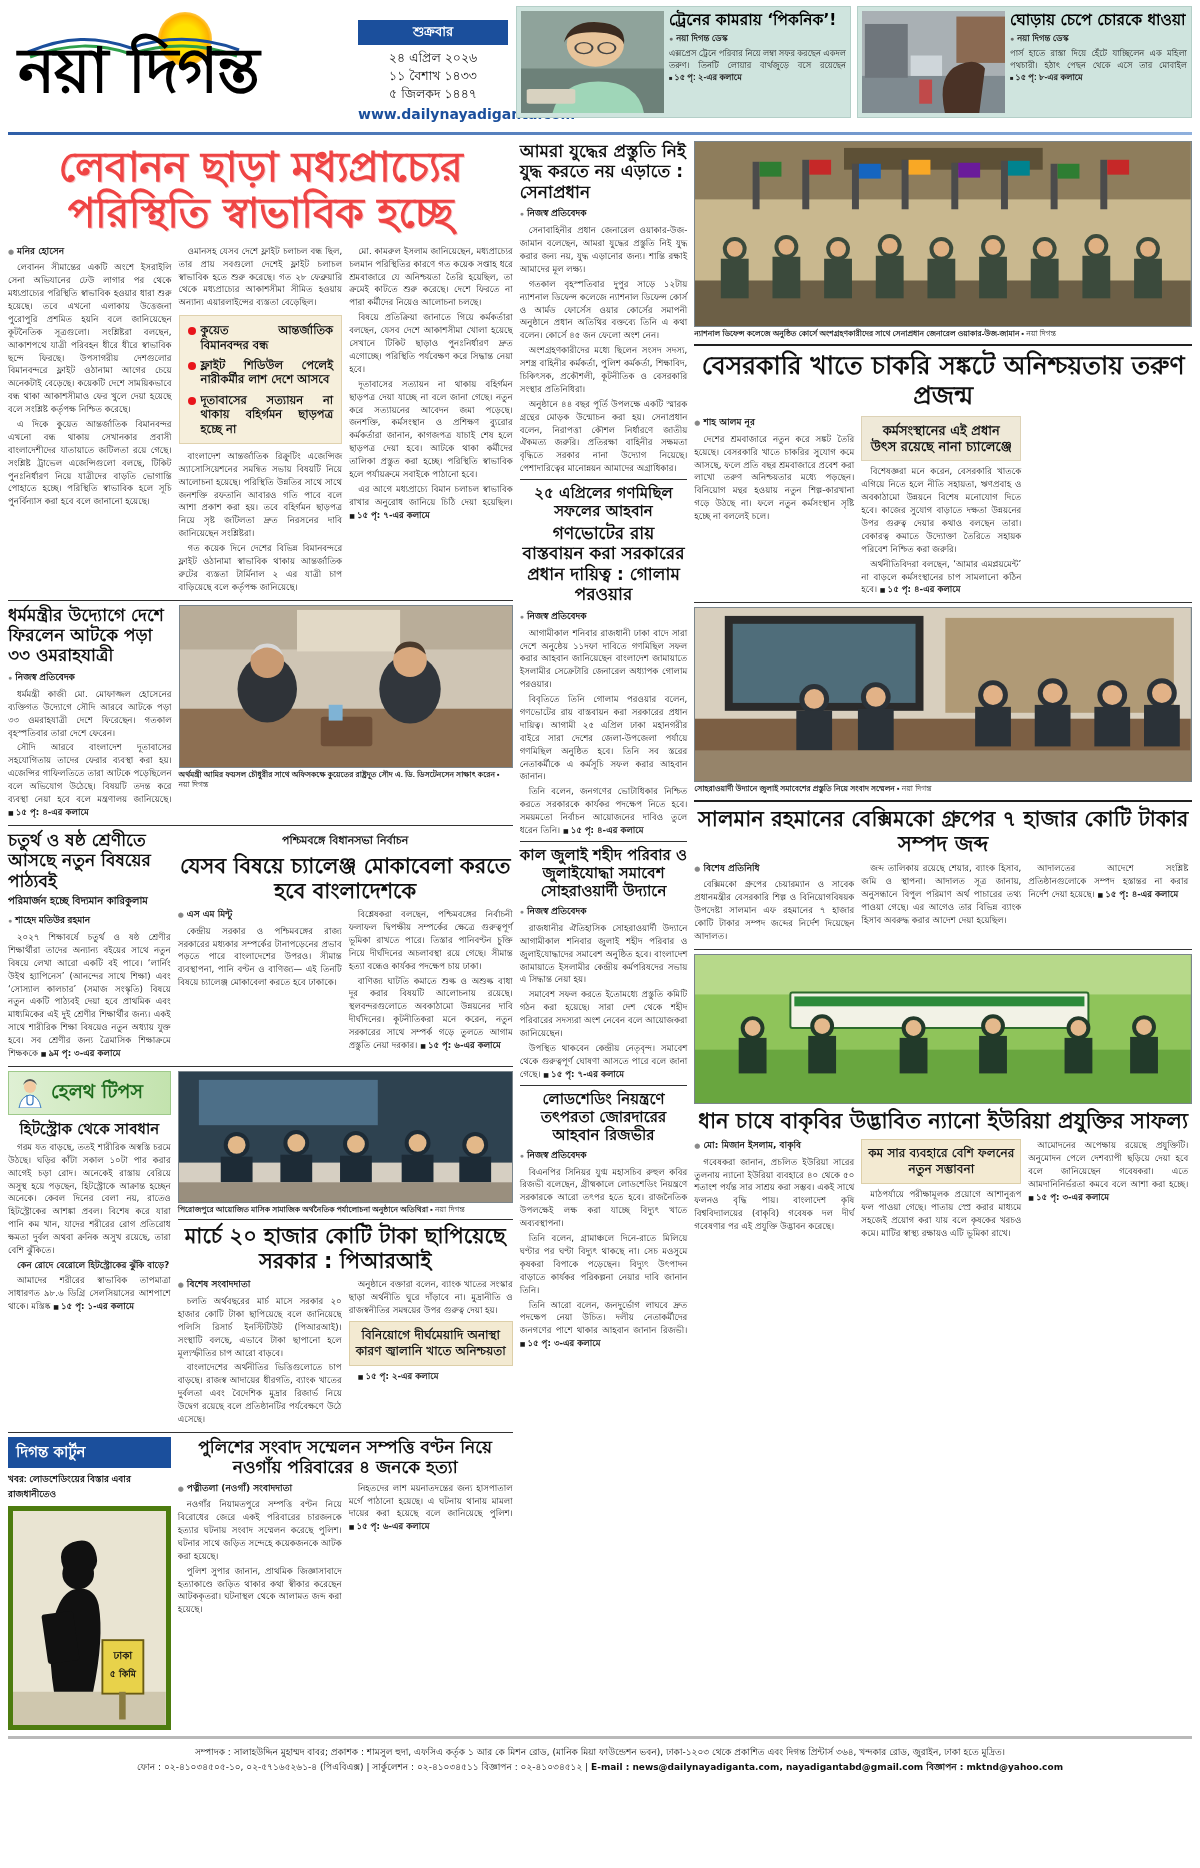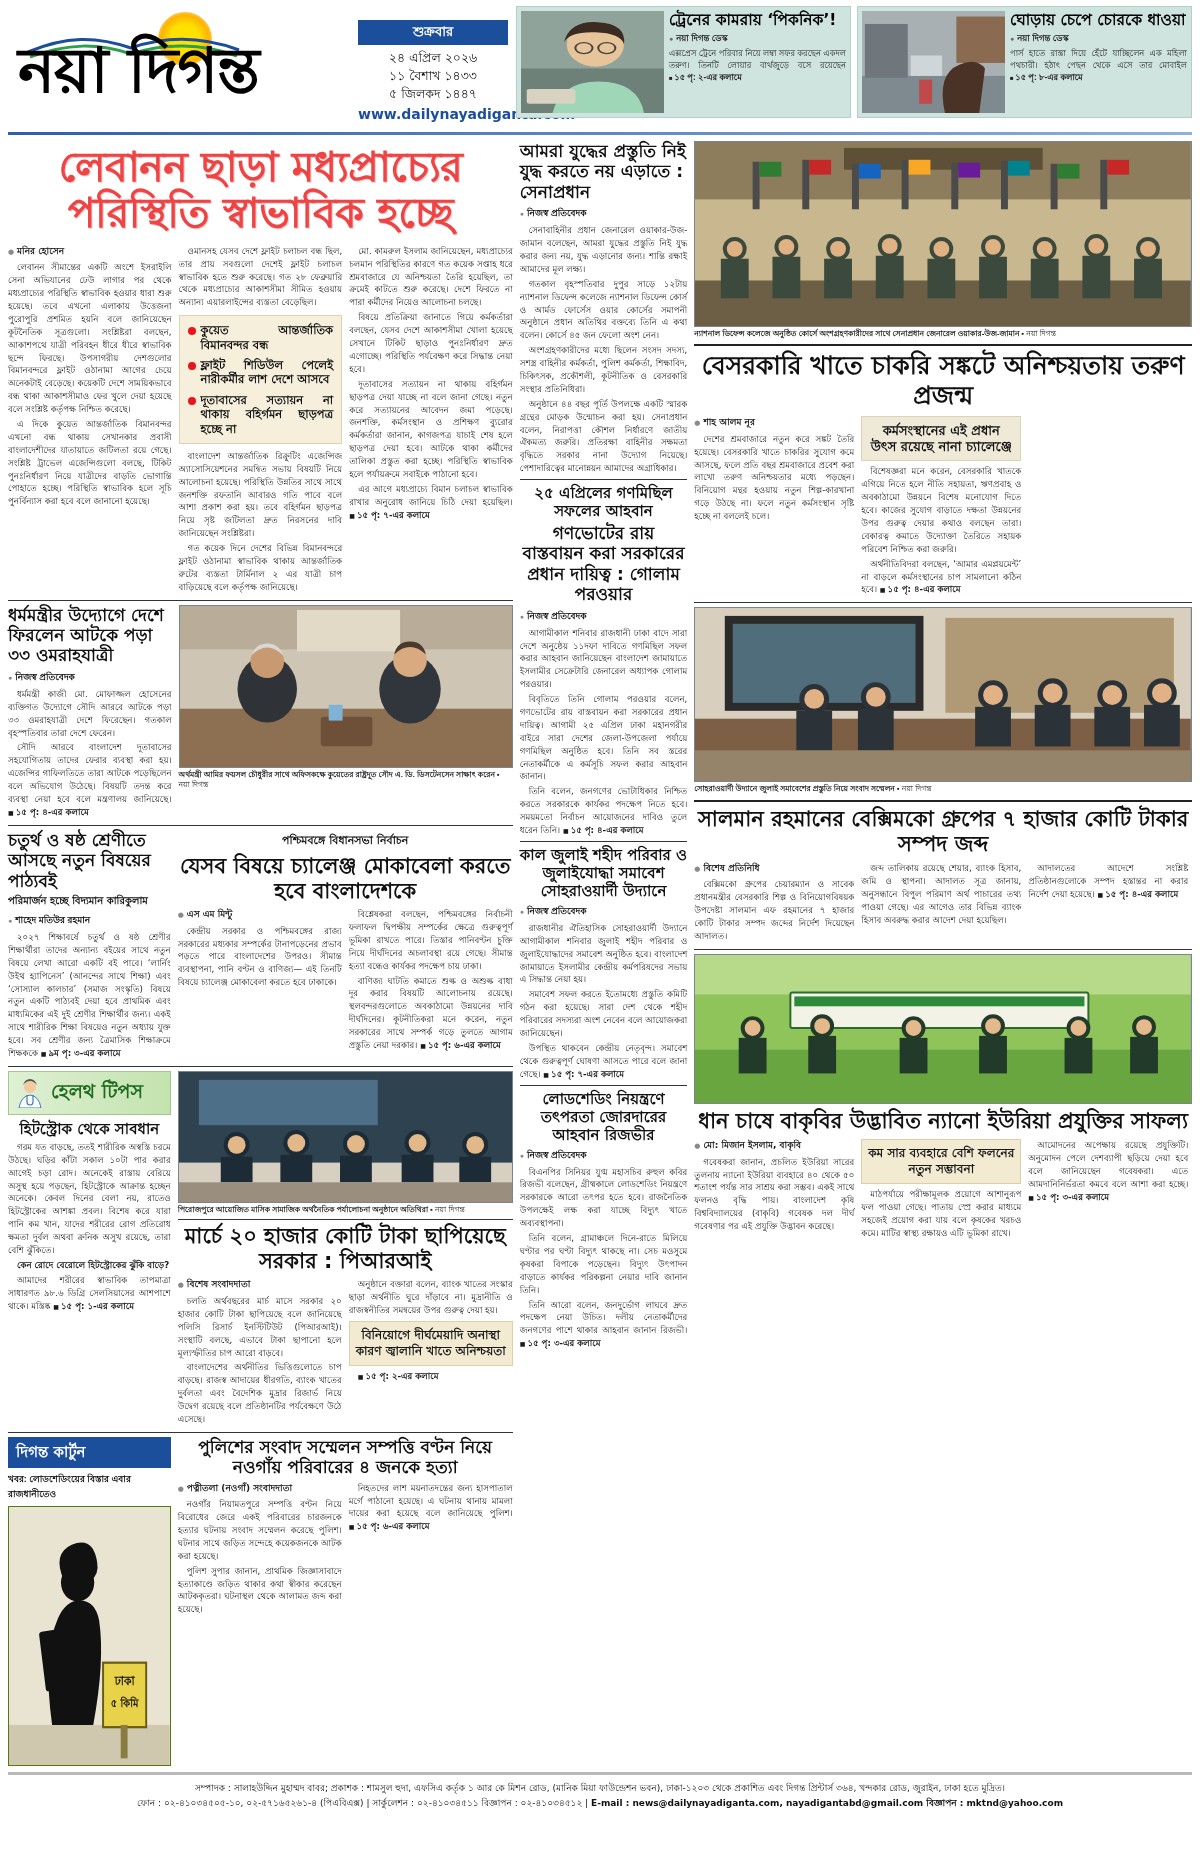--- a/index.html
+++ b/index.html
@@ -99,21 +99,21 @@
   .health-banner { display:flex; align-items:center; gap:6px;
       background:linear-gradient(90deg,#dff0d4,#c3e3ae); border:1px solid #9ec98a;
       padding:5px 6px;text-align:right; }
   .health-banner .ht-title { font-family:"DejaVu Sans",sans-serif; font-weight:bold;
       font-size:19px; color:#1d6b1d; }
   .doc-ico { width:30px; height:30px; flex:none; }
 
   .cartoon-banner { background:#1b4f9c; color:#fff; font-family:"DejaVu Sans",sans-serif;
       font-weight:bold; font-size:15px; padding:3px 8px; }
   .cartoon-sub { font-size:9px; font-weight:bold; margin:4px 0 4px; }
-  .cartoon-stage { background:#e7e2cf; border:1px solid #4d7c0f; height:260px; position:relative; overflow:hidden; }
+  .cartoon-stage { background:#e7e2cf; border:5px solid #4d7c0f; height:224px; position:relative; overflow:hidden; }
 
   .footer { margin-top:6px; }
   .footer-rule { height:3px; background:#b9b9b9; margin-bottom:6px; }
   .footer-line { text-align:center; font-size:9px; line-height:1.7; color:#111;
       font-family:"DejaVu Sans",sans-serif; }
   .footer-line b { font-weight:bold; }
 
   .mini-note { background:#f3ead2; border:1px solid #ddcfa8; text-align:center;
       font-family:"DejaVu Sans",sans-serif; font-weight:bold; font-size:12px;
       line-height:1.3; padding:6px 4px; color:#1a1a1a; }

